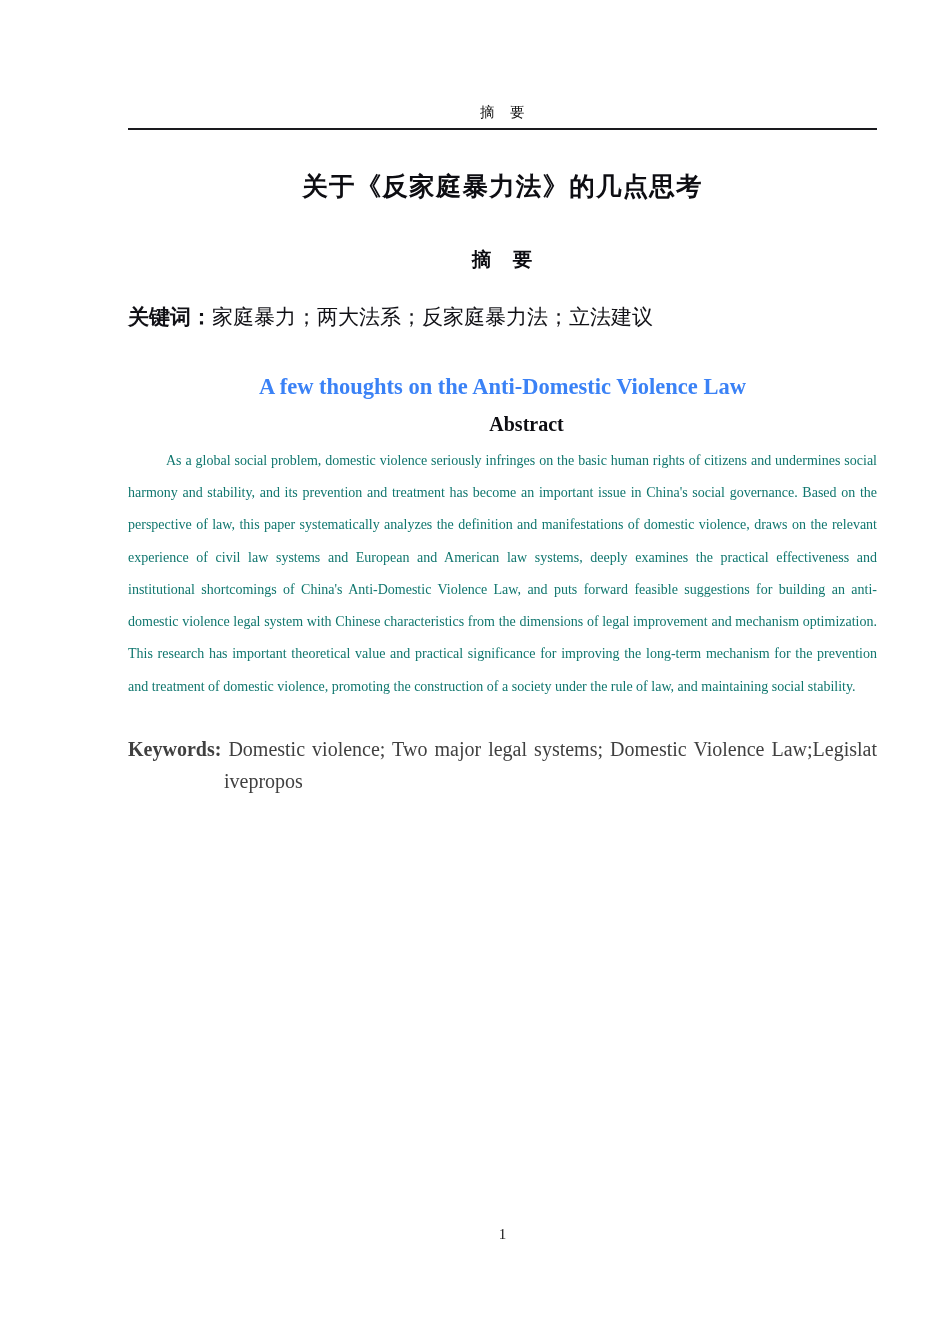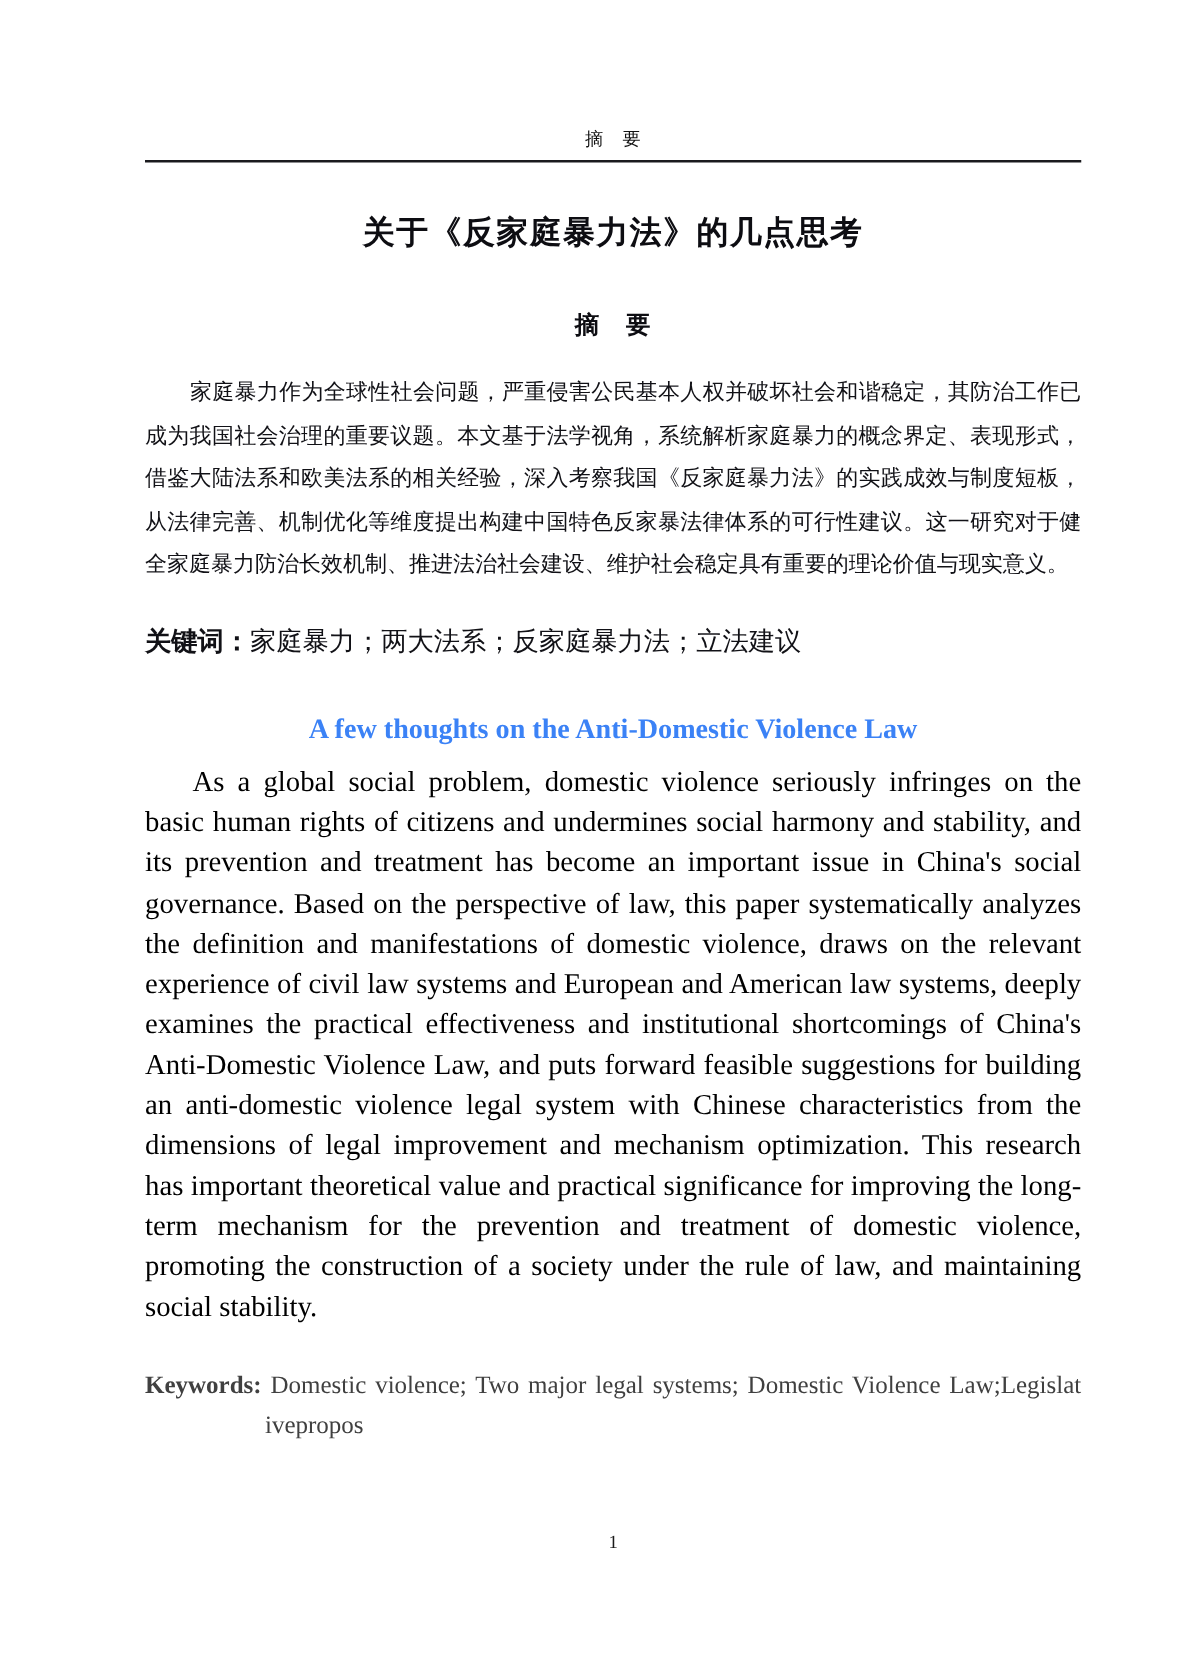--- a/index.html
+++ b/index.html
@@ -11,21 +11,21 @@
     width: 950px;
     height: 1343px;
     position: relative;
     font-family: "Liberation Serif", "DejaVu Serif", serif;
     color: #000000;
     overflow: hidden;
   }
 
   .page {
     position: absolute;
-    left: 4px; top: 0;
+    left: 16px; top: 0;
     width: 853px;
     height: 1343px;
   }
 
   
   .header-zone {
     position: absolute;
     left: 112px;
     top: 105px;
     width: 749px;
@@ -119,28 +119,28 @@
     text-align: center;
     margin: 0;
     padding-top: 5px;
     padding-left: 48px;
     line-height: 1.3;
     color: #0d0d12;
   }
 
   .en-abstract {
     font-family: "Liberation Serif", "DejaVu Serif", serif;
-    font-size: 23px;
+    font-size: 14px;
     line-height: 32.3px;
     text-align: justify;
     text-align-last: left;
     margin: 0;
     padding-top: 8px;
     text-indent: 38px;
-    color: #000000;
+    color: #0f766e;
   }
 
   .en-keywords {
     font-family: Liberation Serif, serif;
     font-size: 20px;
     line-height: 32.3px;
     text-align: justify;
     text-align-last: left;
     margin: 0;
     padding-top: 30px;
@@ -175,28 +175,28 @@
     <div class="header-text">摘　要</div>
     <div class="header-rule"></div>
   </div>
 
   <div class="content">
 
     <h1 class="cn-title">关于《反家庭暴力法》的几点思考</h1>
 
     <h2 class="cn-subtitle">摘　要</h2>
 
-    <p class="cn-abstract">家庭暴力作为全球性社会问题，严重侵害公民基本人权并破坏社会和谐稳定，其防治工作已成为我国社会治理的重要议题。本文基于法学视角，系统解析家庭暴力的概念界定、表现形式，借鉴大陆法系和欧美法系的相关经验，深入考察我国《反家庭暴力法》的实践成效与制度短板，从法律完善、机制优化等维度提出构建中国特色反家暴法律体系的可行性建议。这一研究对于健全家庭暴力防治长效机制、推进法治社会建设、维护社会稳定具有重要的理论价值与现实意义。</p>
 
     <p class="cn-keywords">
       <span class="kw-label">关键词：</span><span>家庭暴力；两大法系；反家庭暴力法；立法建议</span>
     </p>
 
     <h2 class="en-title">A few thoughts on the Anti-Domestic Violence Law</h2>
 
+    <h3 class="en-subtitle">Abstract</h3>
 
     <p class="en-abstract">As a global social problem, domestic violence seriously infringes on the basic human rights of citizens and undermines social harmony and stability, and its prevention and treatment has become an important issue in China's social governance. Based on the perspective of law, this paper systematically analyzes the definition and manifestations of domestic violence, draws on the relevant experience of civil law systems and European and American law systems, deeply examines the practical effectiveness and institutional shortcomings of China's Anti-Domestic Violence Law, and puts forward feasible suggestions for building an anti-domestic violence legal system with Chinese characteristics from the dimensions of legal improvement and mechanism optimization. This research has important theoretical value and practical significance for improving the long-term mechanism for the prevention and treatment of domestic violence, promoting the construction of a society under the rule of law, and maintaining social stability.</p>
 
     <p class="en-keywords">
       <span class="kw-label">Keywords:</span><span> Domestic violence; Two major legal systems; Domestic Violence Law;Legislat ivepropos</span>
     </p>
 
   </div>
 
   <div class="footer">

